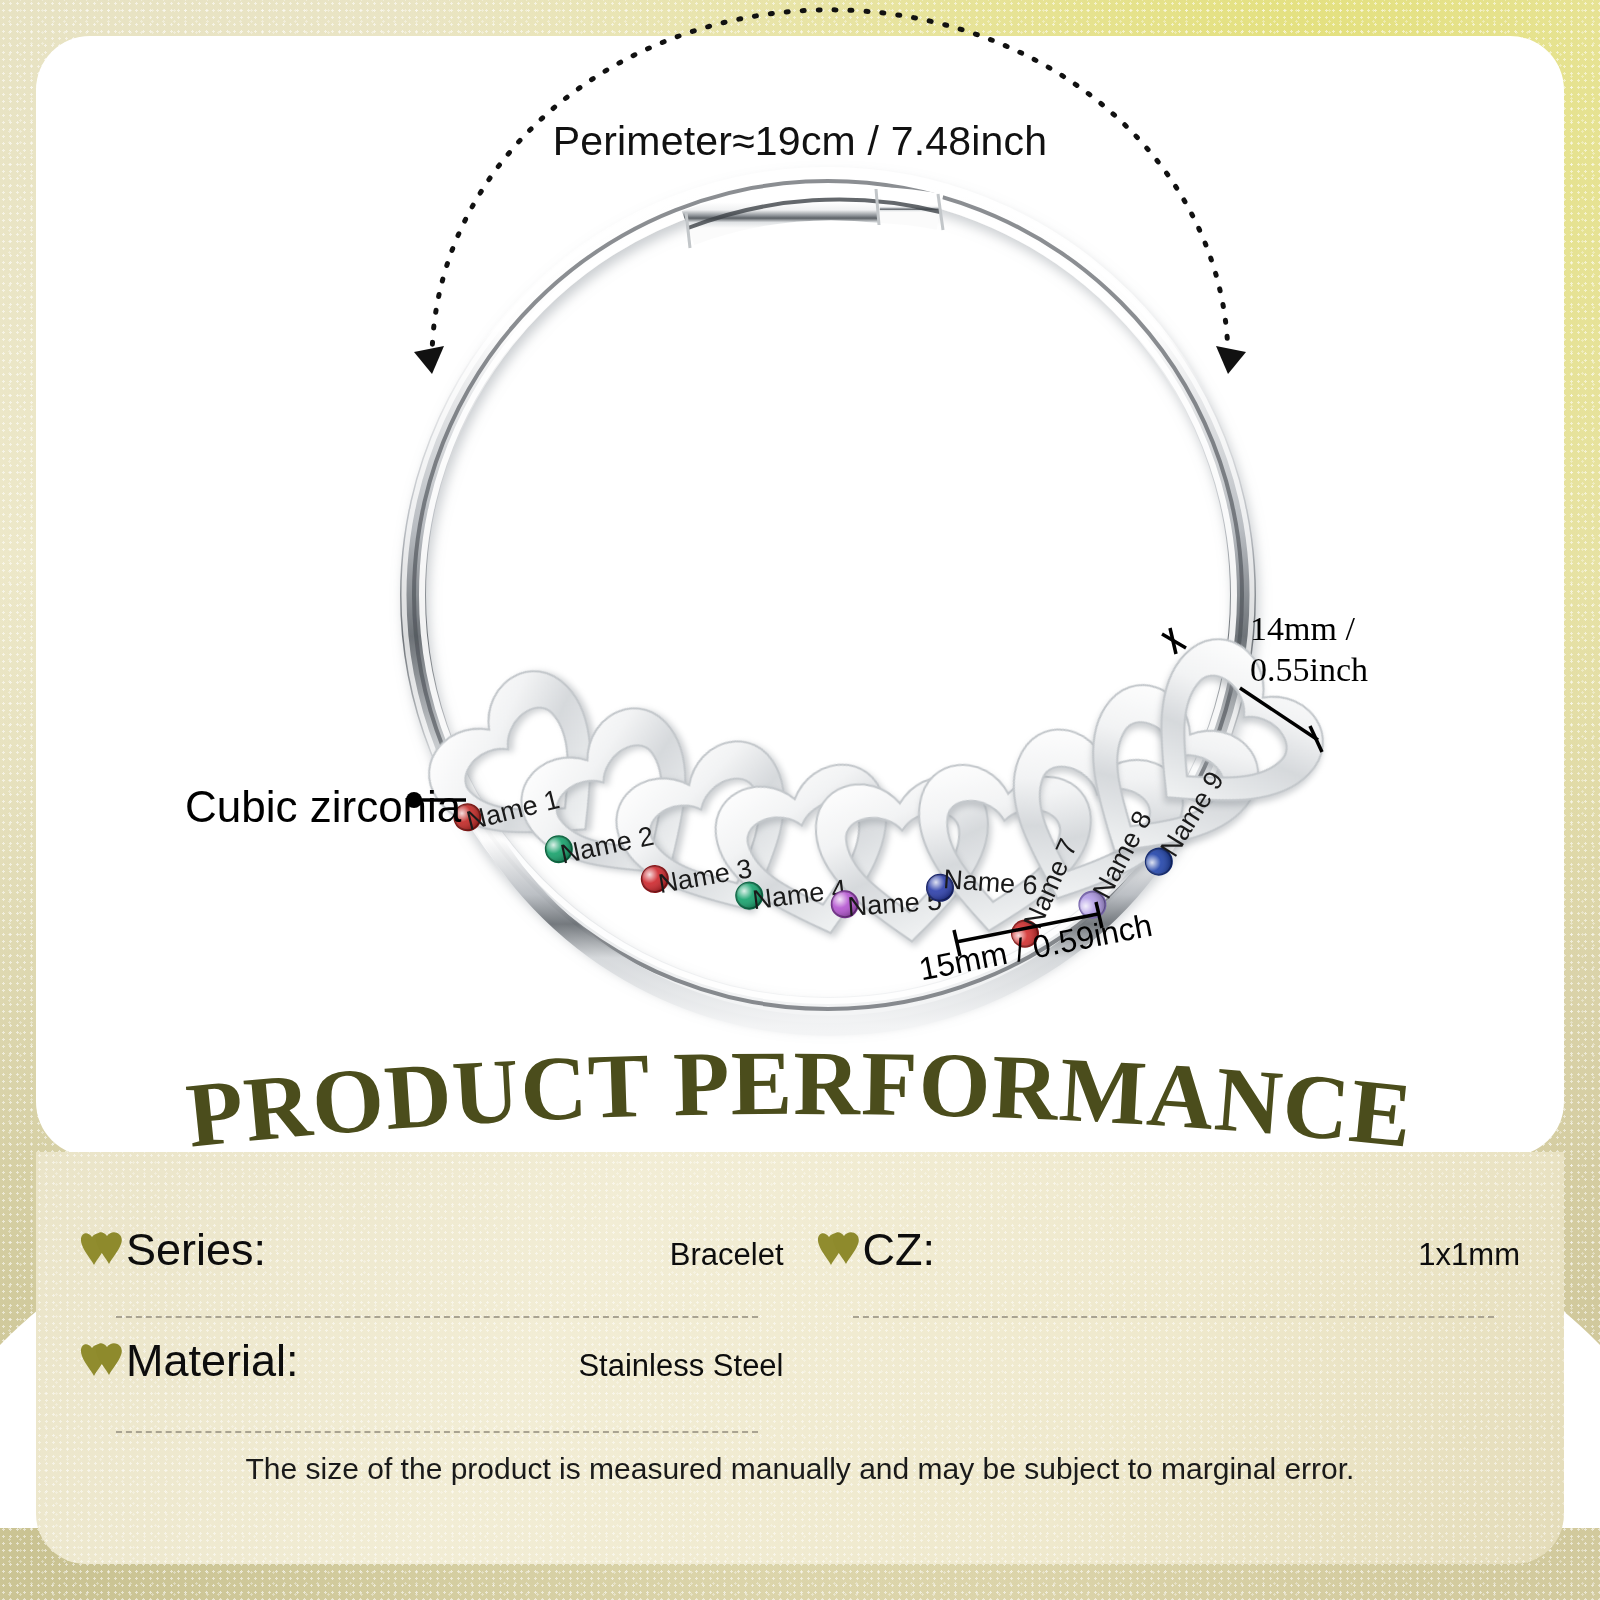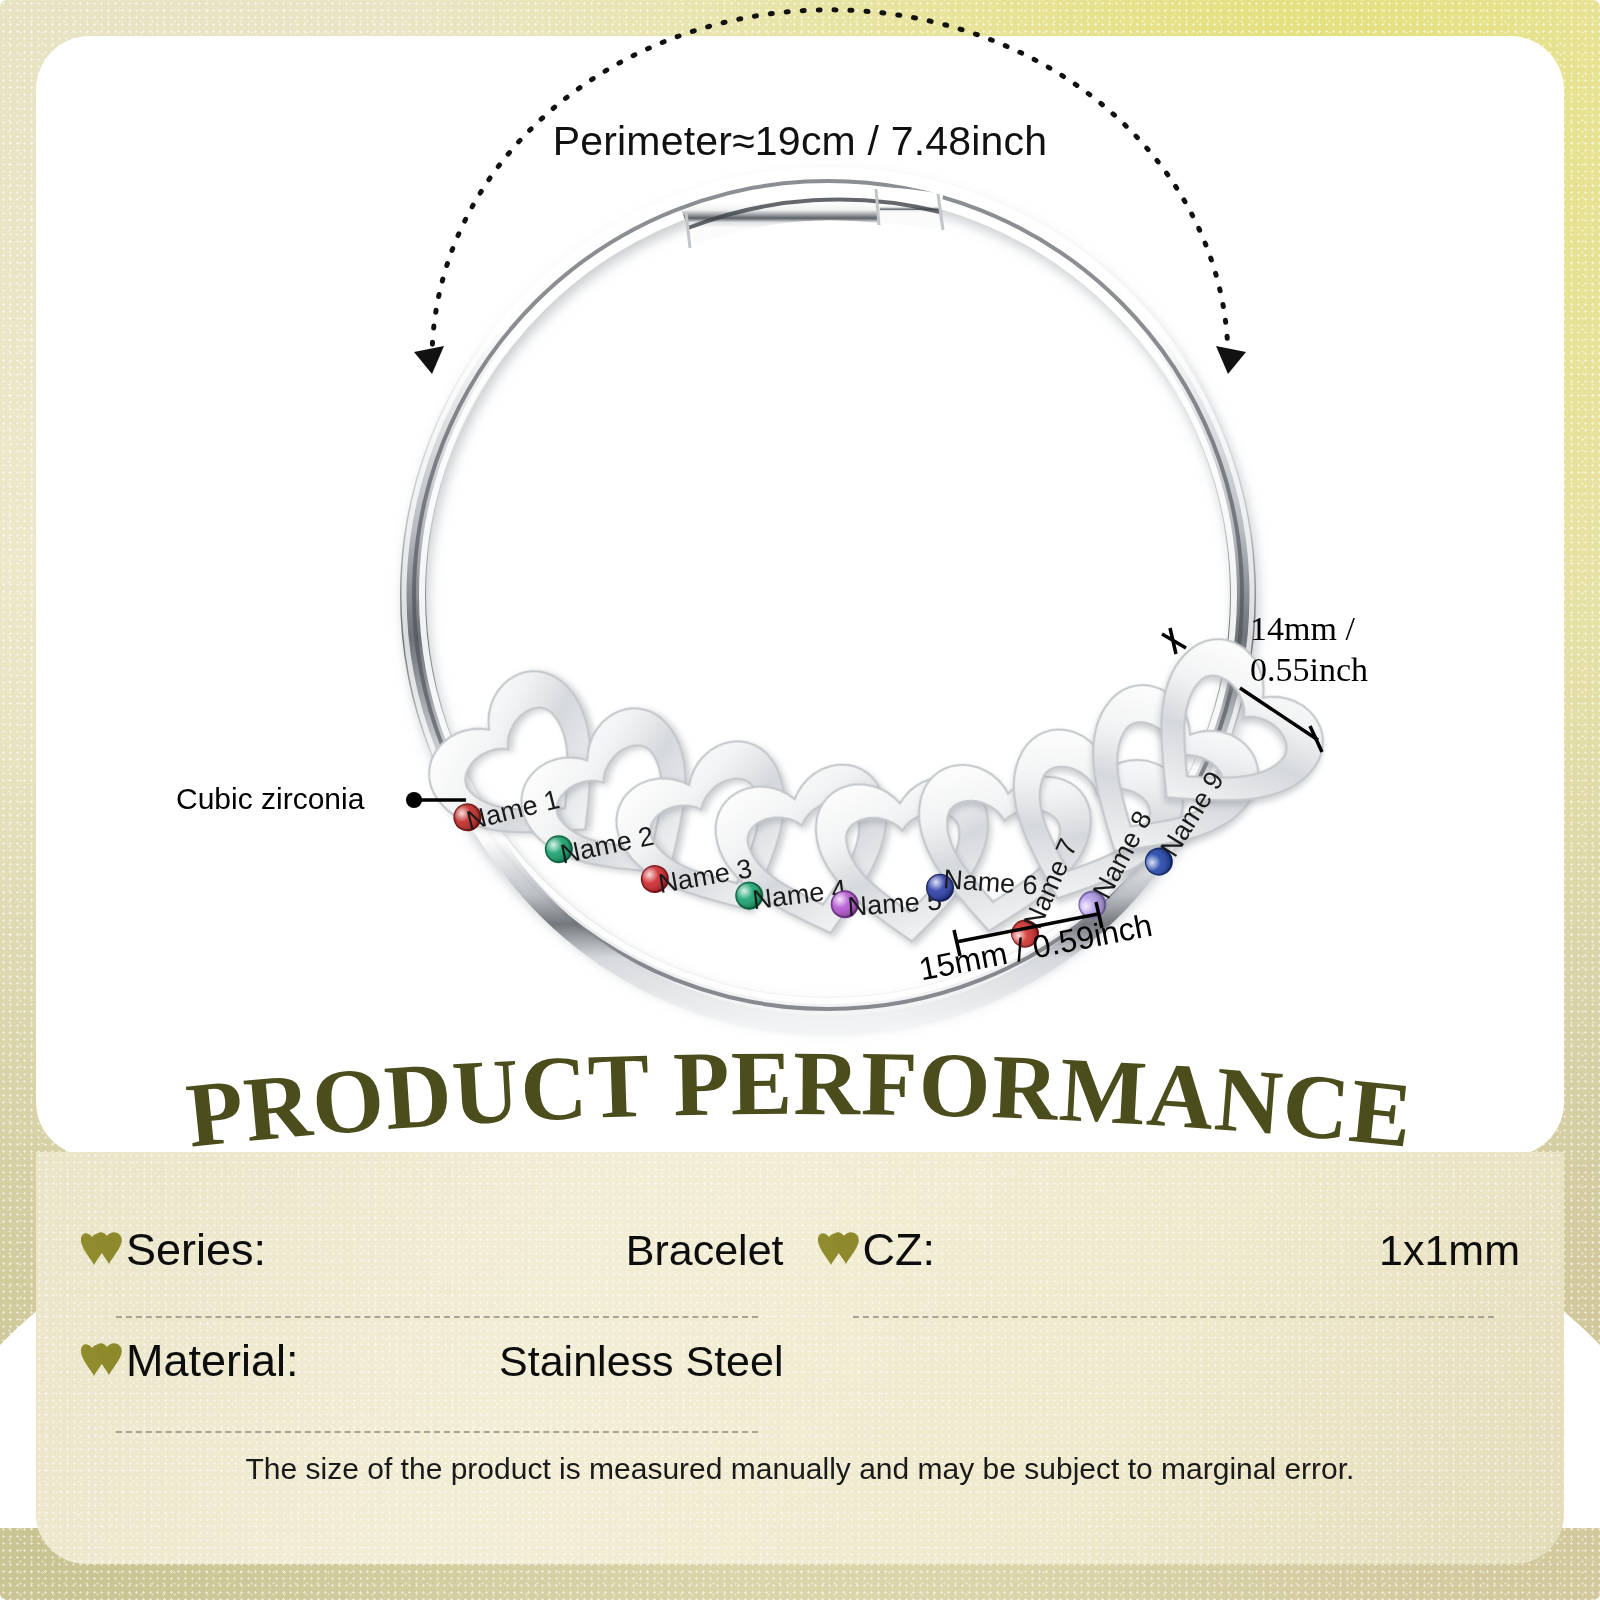--- a/index.html
+++ b/index.html
@@ -9,21 +9,20 @@
     overflow: hidden;
   }
   #stage {
     position: relative;
     width: 1600px; height: 1600px;
     background:
       radial-gradient(circle at 82% 6%, #e3e07a 0%, rgba(227,224,122,0) 46%),
       radial-gradient(circle at 4% 96%, #c9c291 0%, rgba(201,194,145,0) 45%),
       radial-gradient(circle at 98% 88%, #cfc79a 0%, rgba(207,199,154,0) 40%),
       linear-gradient(150deg, #e7e2c2 0%, #efeacb 30%, #e9e3bf 60%, #ded6ab 100%);
-    border-radius: 7px;
   }
   
   #speckle {
     position: absolute; inset: 0;
     background-image:
       radial-gradient(rgba(255,255,255,.55) 1px, transparent 1.2px),
       radial-gradient(rgba(255,255,255,.35) 1px, transparent 1.2px);
     background-size: 7px 7px, 11px 11px;
     background-position: 0 0, 4px 5px;
     pointer-events: none;
@@ -75,21 +74,21 @@
 
   
   #product-svg { position: absolute; left: 0; top: 0; }
 
   
   .anno {
     position: absolute;
     font-size: 33px; color: #000;
     white-space: nowrap;
   }
-  #cz-label { left: 176px; top: 782px; font-size: 30px; }
+  #cz-label { left: 185px; top: 782px; font-size: 44px; }
   #dim14 {
     left: 1250px; top: 608px; font-size: 34px; line-height: 1.22;
     white-space: pre-line;
     font-family: Liberation Serif, serif;
   }
   #dim15 {
     left: 916px; top: 952px; font-size: 32px;
     transform: rotate(-11deg); transform-origin: left top;
   }
 
@@ -121,21 +120,21 @@
     width: 44px; height: 40px;
     position: relative; top: 6px;
     margin-right: 2px;
   }
   .spec-key {
     font-size: 45px; color: #0d0d0d;
     white-space: nowrap;
   }
   .spec-val {
     margin-left: auto;
-    font-size: 43px; color: #0d0d0d;
+    font-size: 31px; color: #0d0d0d;
     white-space: nowrap;
   }
   .dash-sep {
     height: 0; border-top: 2px dashed #a9a391;
     margin: 0 26px 0 36px;
   }
   .spec-row-2 .spec-line { height: 96px; }
 
   #footnote {
     position: absolute; left: 0; top: 1452px; width: 1600px;

